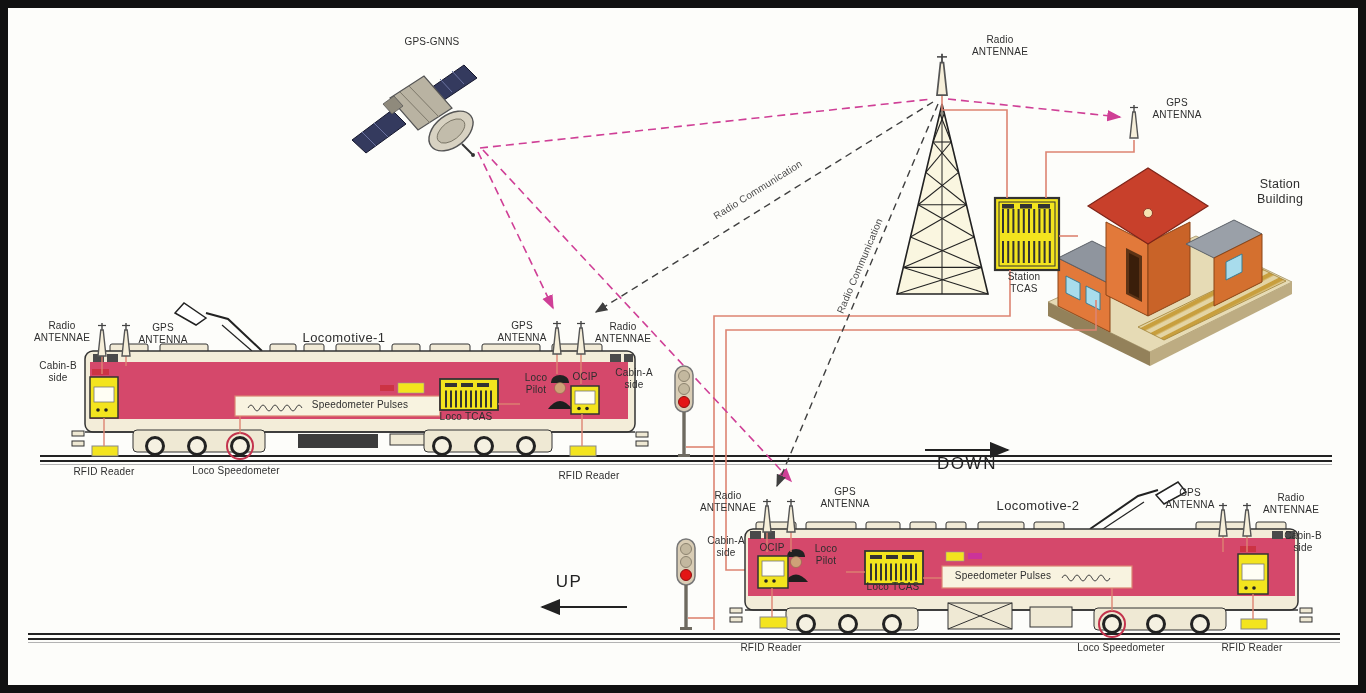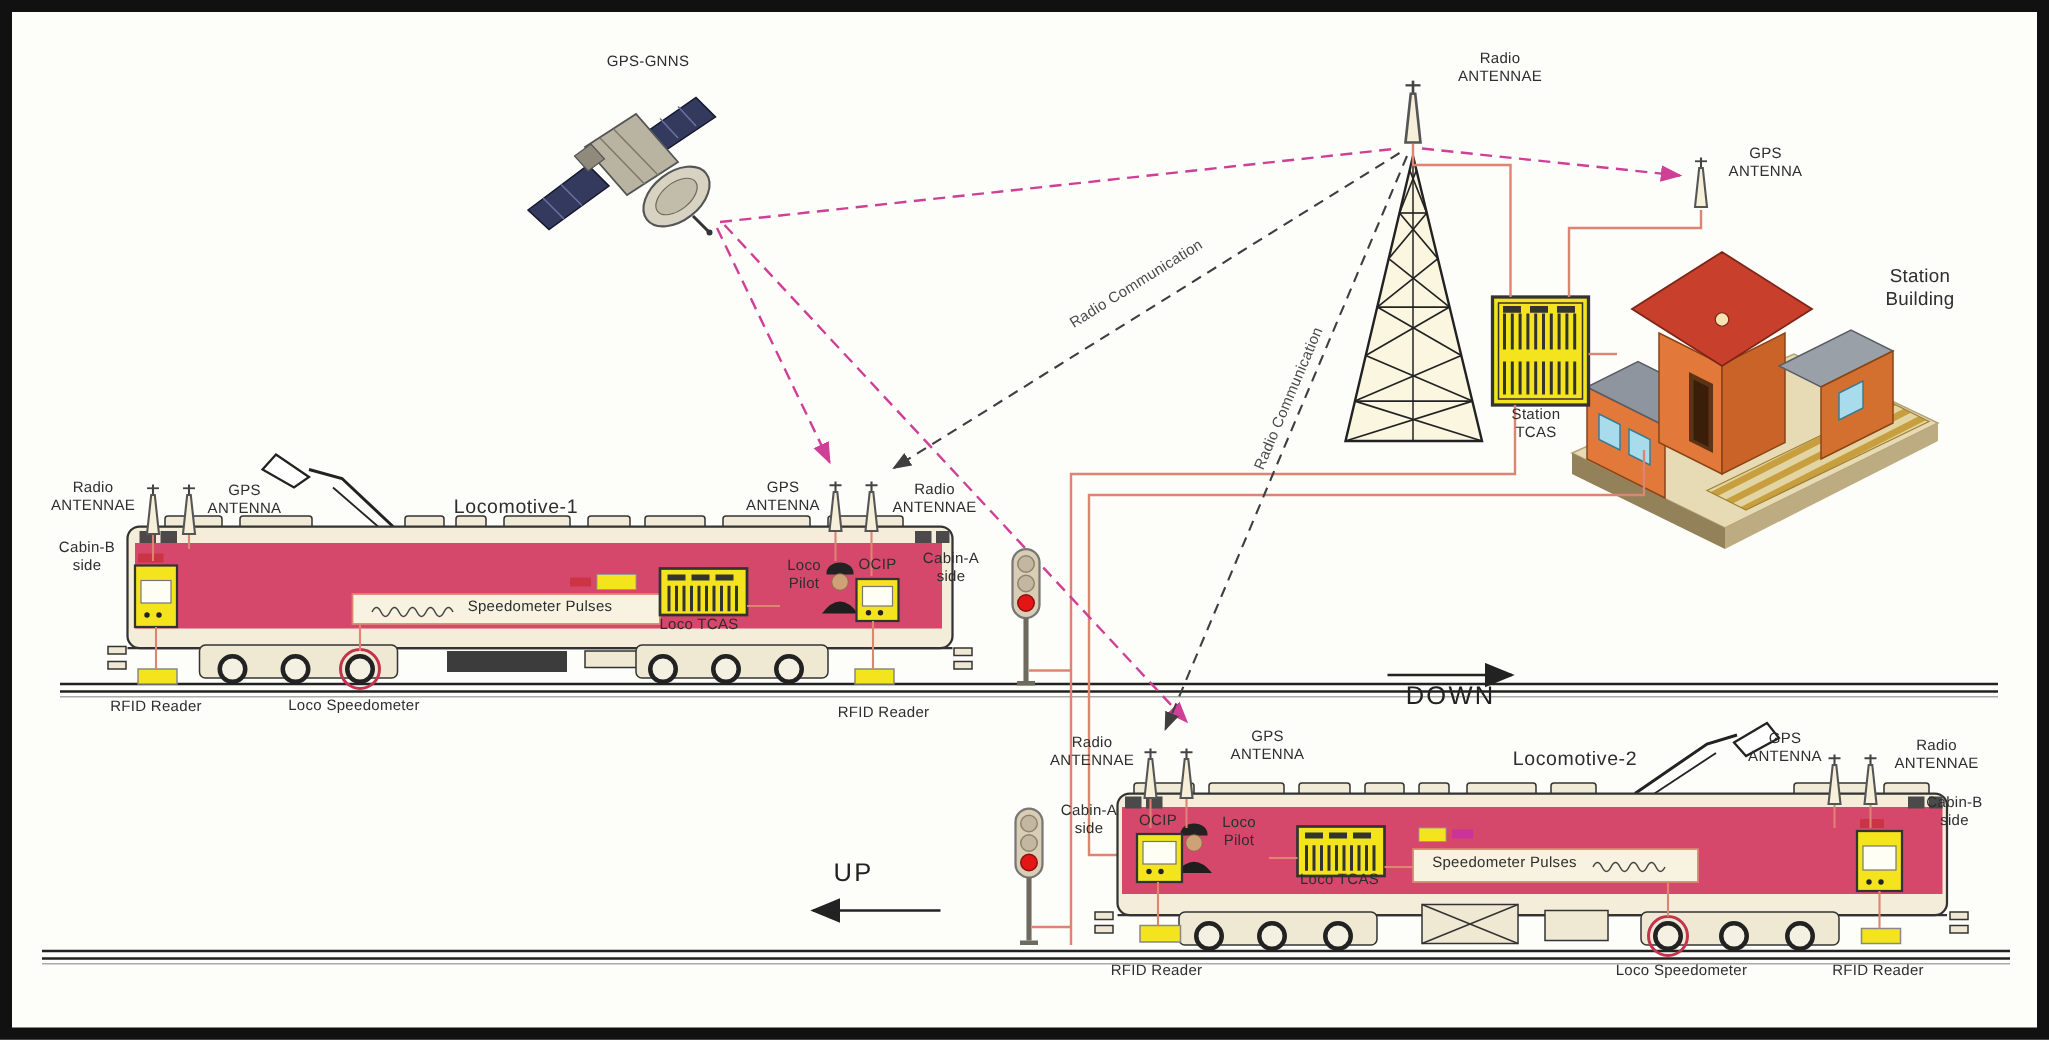--- a/index.html
+++ b/index.html
@@ -379,21 +379,21 @@
 ANTENNA</div>
     <div class="lbl" style="left:623px;top:321px;">Radio
 ANTENNAE</div>
     <div class="lbl" style="left:104px;top:466px;">RFID Reader</div>
     <div class="lbl" style="left:236px;top:465px;">Loco Speedometer</div>
     <div class="lbl" style="left:589px;top:470px;">RFID Reader</div>
 
     <div class="lbl lbl-dir" style="left:967px;top:415px;margin-top:39px;">DOWN</div>
     <div class="lbl lbl-dir" style="left:569px;top:572px;">UP</div>
 
-    <div class="lbl lbl-lg" style="left:1038px;top:498px;margin-left:12px;">Locomotive-2</div>
+    <div class="lbl lbl-lg" style="left:1038px;top:498px;">Locomotive-2</div>
     <div class="lbl" style="left:728px;top:490px;">Radio
 ANTENNAE</div>
     <div class="lbl" style="left:845px;top:486px;">GPS
 ANTENNA</div>
     <div class="lbl" style="left:726px;top:535px;">Cabin-A
 side</div>
     <div class="lbl" style="left:772px;top:542px;">OCIP</div>
     <div class="lbl" style="left:826px;top:543px;">Loco
 Pilot</div>
     <div class="lbl" style="left:893px;top:581px;">Loco TCAS</div>

